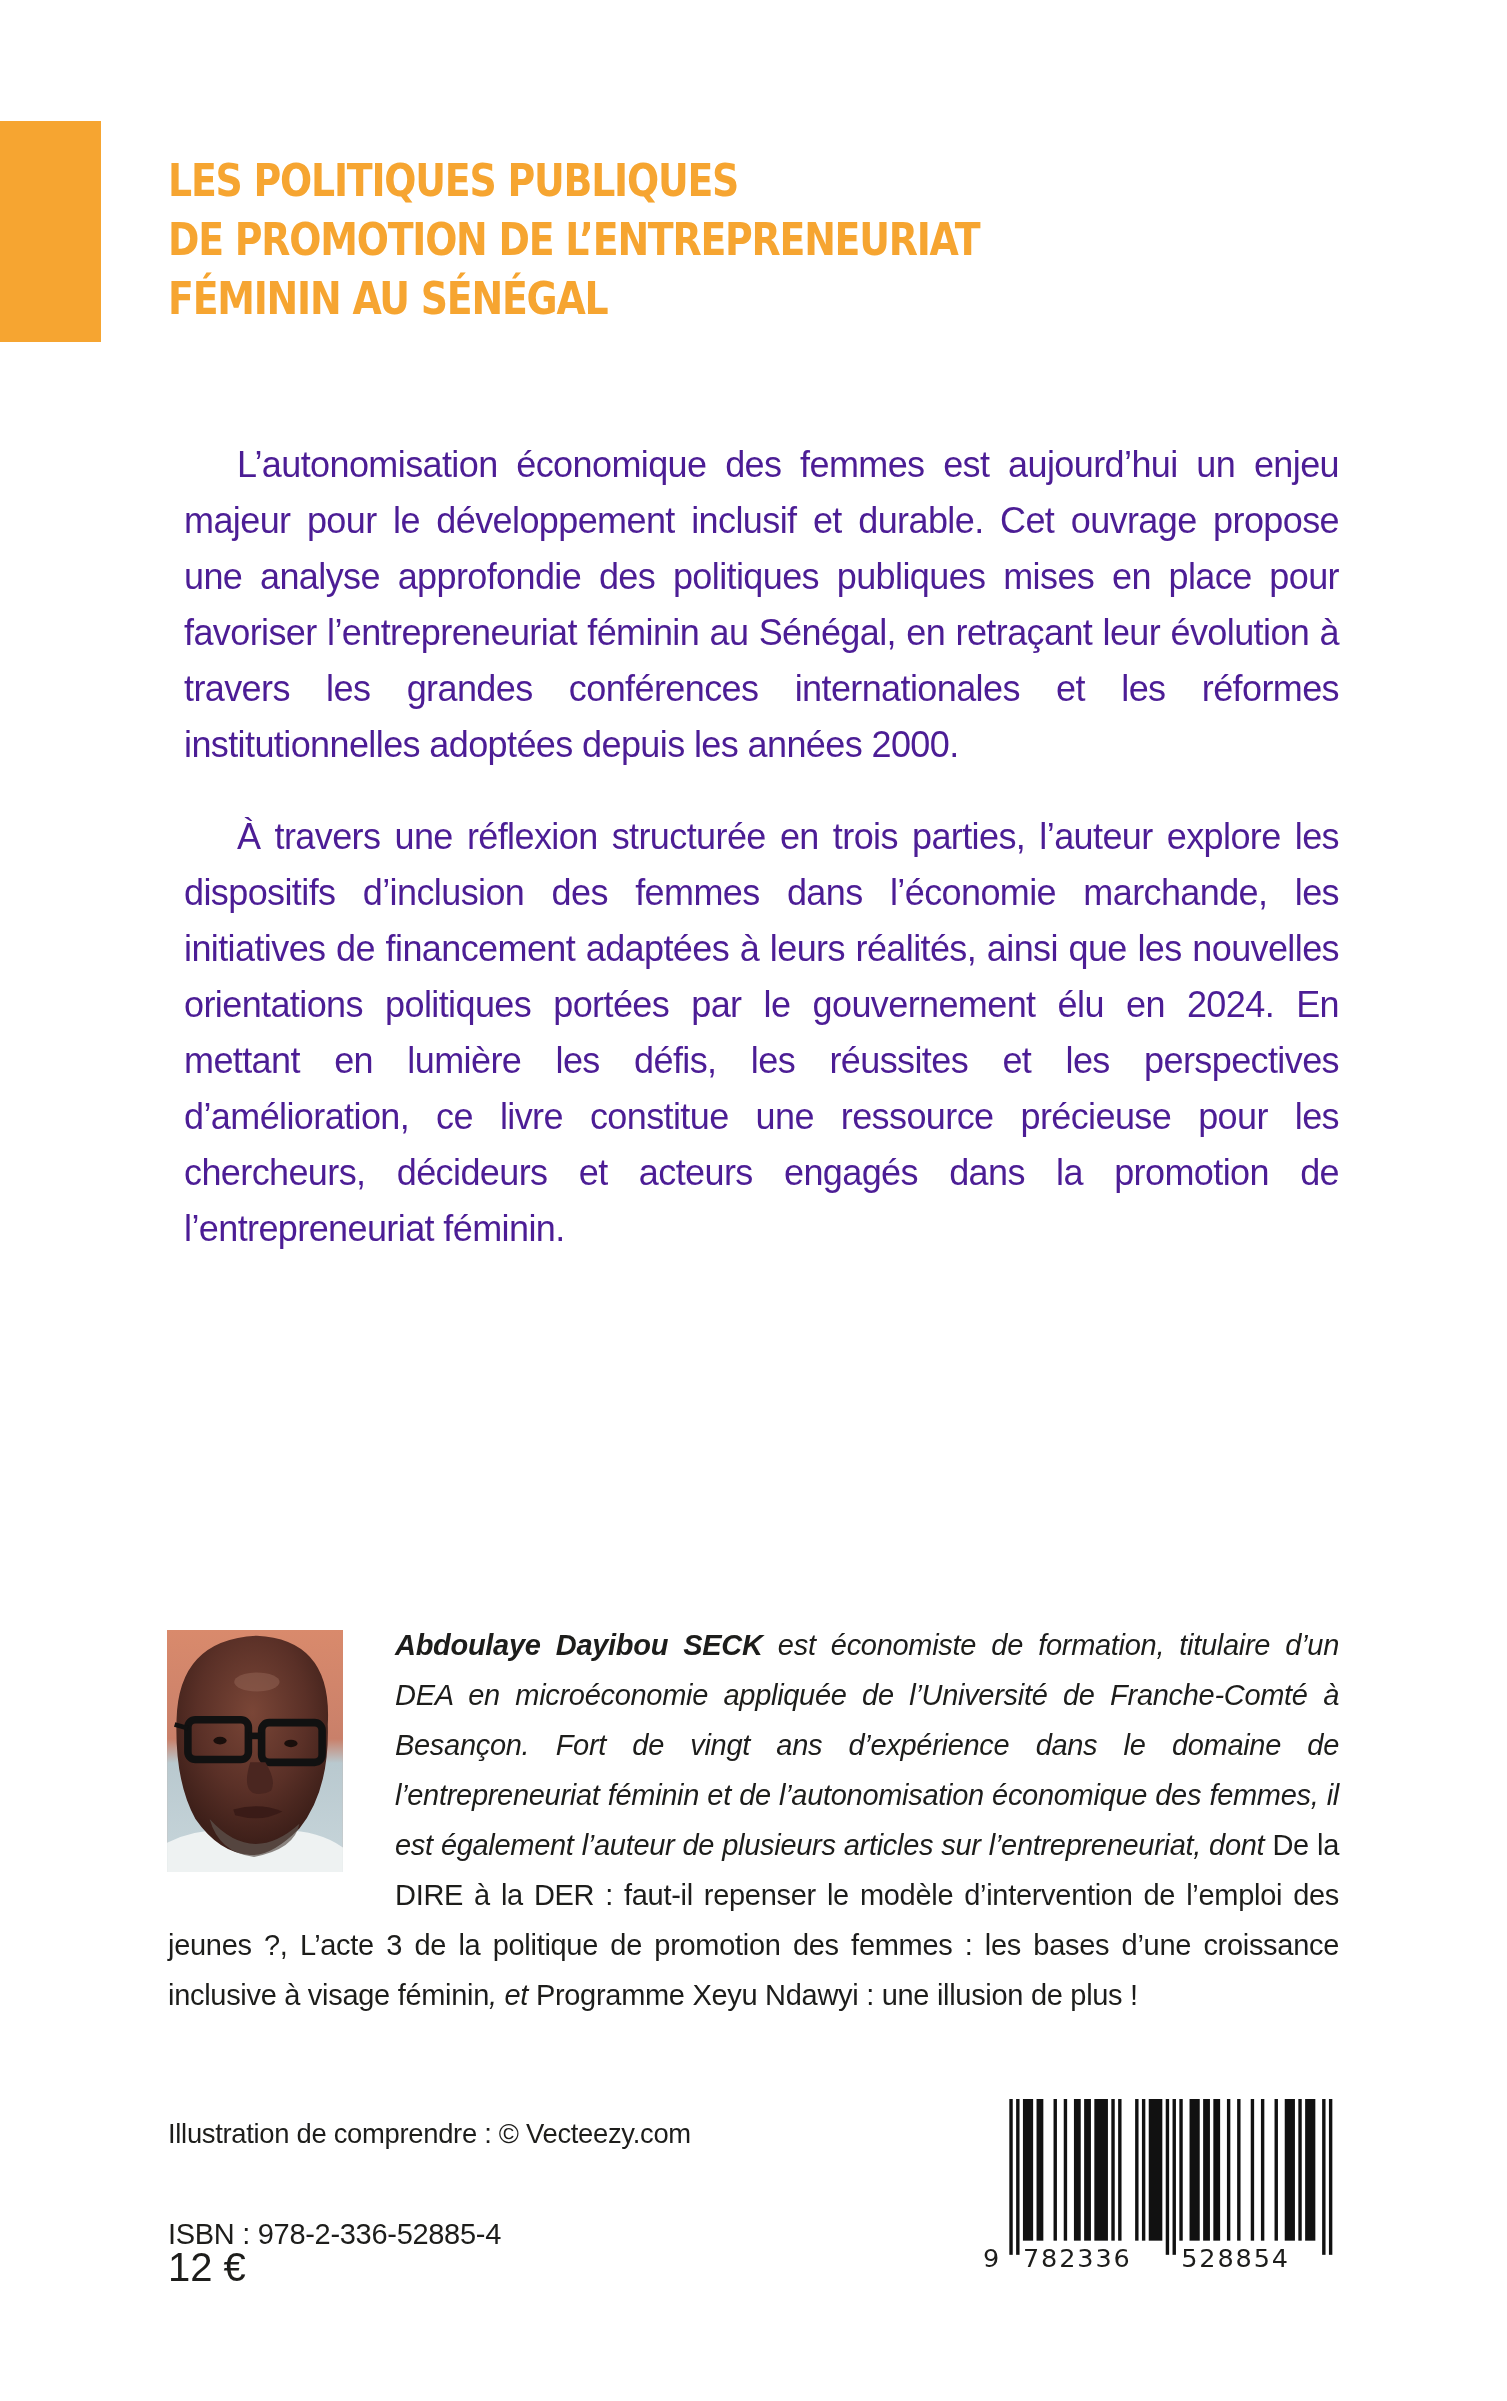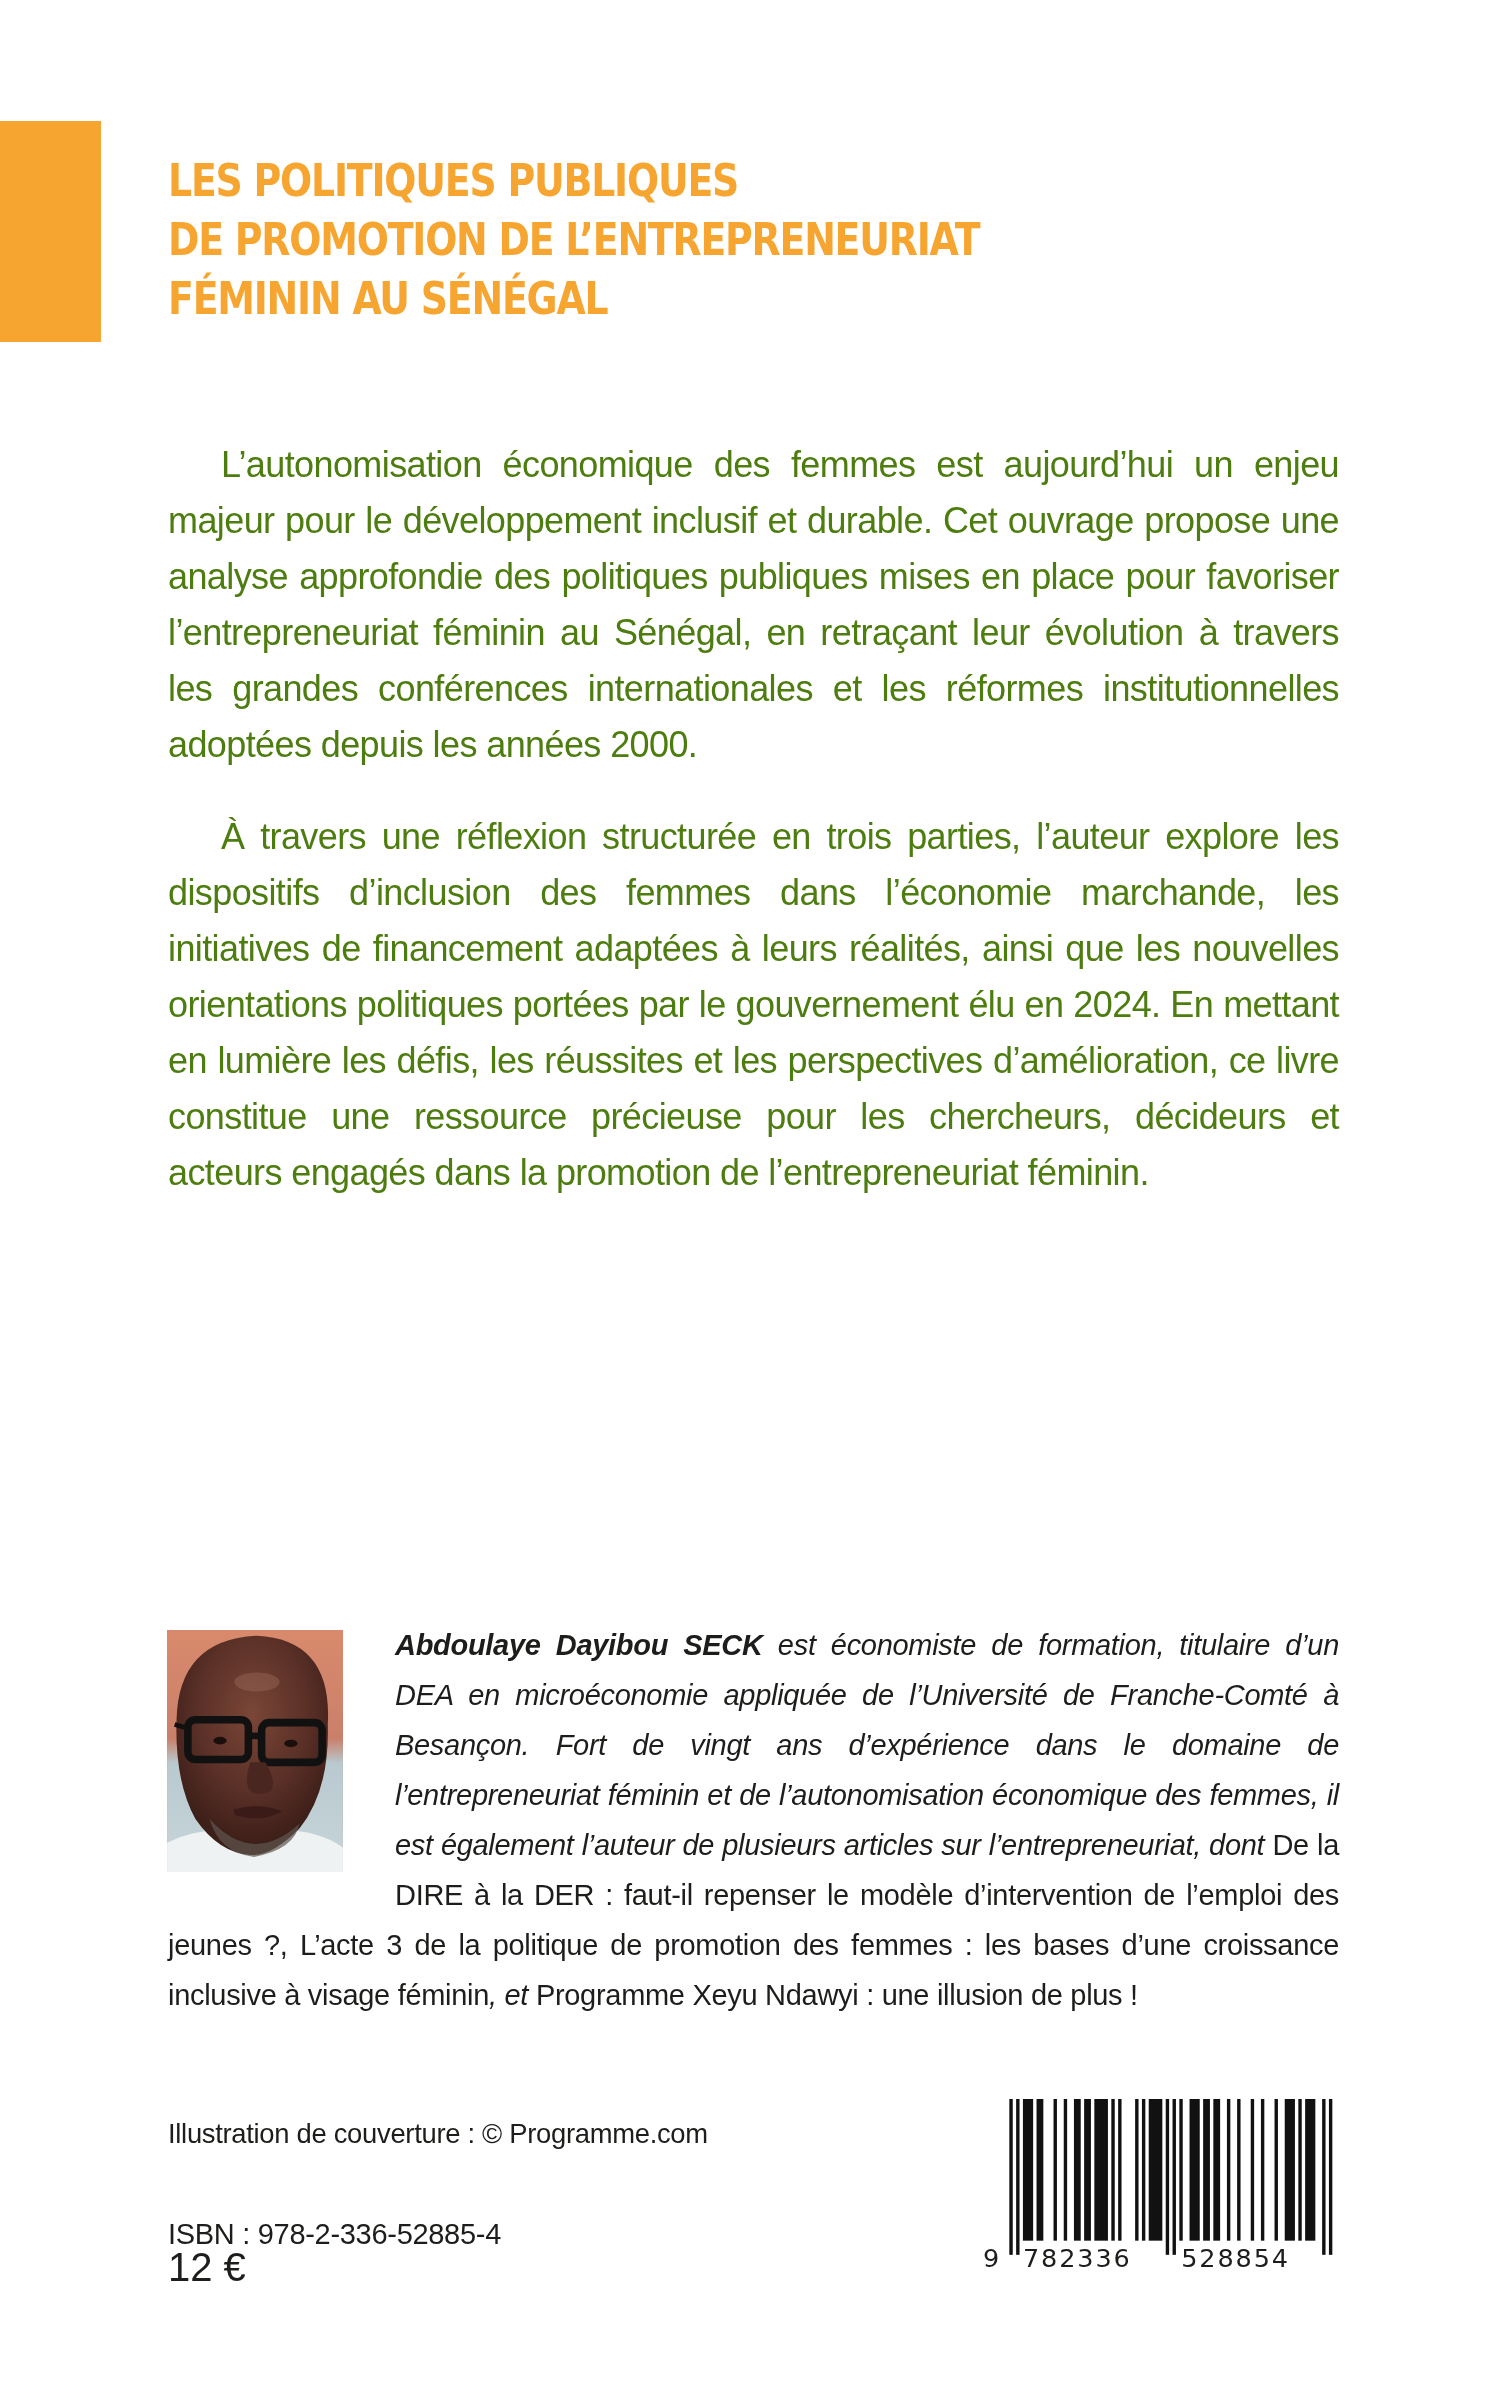--- a/index.html
+++ b/index.html
@@ -17,24 +17,24 @@
     font-family: "DejaVu Sans", sans-serif; font-weight: bold;
     font-size: 44px; line-height: 59px; letter-spacing: -1.4px;
     transform: scaleX(0.86); transform-origin: left top;
   }
   .title span { display: block; white-space: nowrap; }
 
   .blurb {
     position: absolute; left: 168px; top: 437px; width: 1171px;
   }
   .blurb p {
-    margin: 0 0 36px 0; text-align: justify; text-indent: 53px;
+    margin: 0 0 36px 16px; text-align: justify; text-indent: 53px;
     font-family: "Liberation Sans Narrow", "Liberation Sans", sans-serif;
     font-size: 36px; line-height: 56px; letter-spacing: -0.6px;
-    color: #4d7c0f;
+    color: #4c1d95;
   }
 
   .author-photo {
     position: absolute; left: 167px; top: 1630px; width: 176px; height: 242px;
     overflow: hidden; background: #d3866a;
   }
   .author-photo svg { display: block; }
 
   .bio {
     position: absolute; left: 168px; top: 1620px; width: 1171px;
@@ -112,21 +112,21 @@
     <path d="M70 190 Q98 182 122 192 Q100 204 72 196 Z" fill="#3a1b17"></path>
     <path d="M45 200 Q90 250 140 205 Q135 232 92 240 Q55 236 45 200 Z" fill="#5f5550" opacity="0.7"></path>
   </svg>
 </div>
 
 <div class="bio">
   <div class="float-spacer"></div>
   <span class="name">Abdoulaye Dayibou SECK</span><span class="it"> est économiste de formation, titulaire d’un DEA en microéconomie appliquée de l’Université de Franche-Comté à Besançon. Fort de vingt ans d’expérience dans le domaine de l’entrepreneuriat féminin et de l’autonomisation économique des femmes, il est également l’auteur de plusieurs articles sur l’entrepreneuriat, dont </span><span>De la DIRE à la DER : faut-il repenser le modèle d’intervention de l’emploi des jeunes ?</span><span>, </span><span>L’acte 3 de la politique de promotion des femmes : les bases d’une croissance inclusive à visage féminin</span><span class="it">, et </span><span>Programme Xeyu Ndawyi : une illusion de plus !</span>
 </div>
 
-<div class="credit">Illustration de couverture : © Programme.com</div>
+<div class="credit">Illustration de comprendre : © Vecteezy.com</div>
 <div class="isbn">ISBN : 978-2-336-52885-4</div>
 <div class="price">12 €</div>
 
 <div class="barcode">
   <svg id="barcode-svg" width="369" height="170" viewBox="0 0 390 180">
     <g id="barcode-bars">
         <rect x="36" y="0" width="3.6" height="165" fill="#111"></rect>
         <rect x="43.2" y="0" width="3.6" height="165" fill="#111"></rect>
         <rect x="50.4" y="0" width="10.8" height="150" fill="#111"></rect>
         <rect x="64.8" y="0" width="7.2" height="150" fill="#111"></rect>

